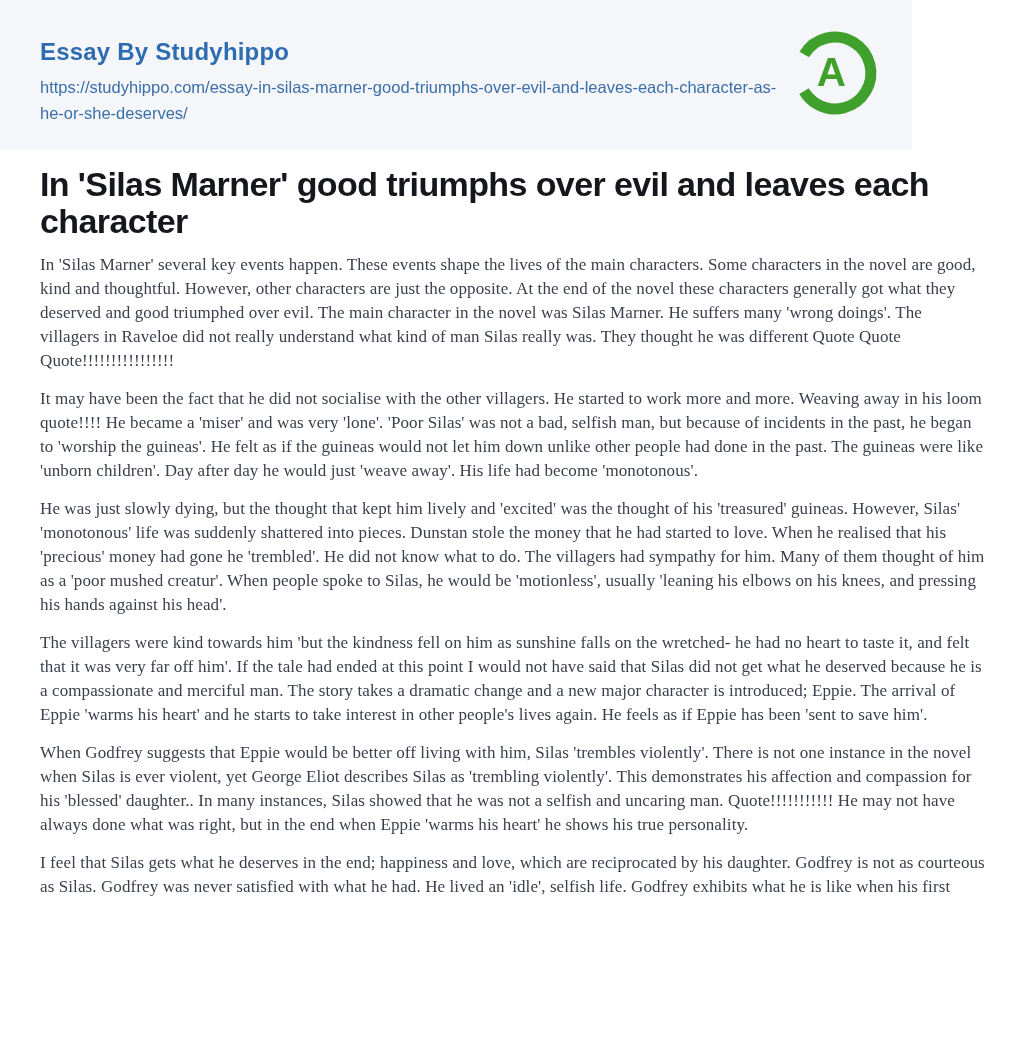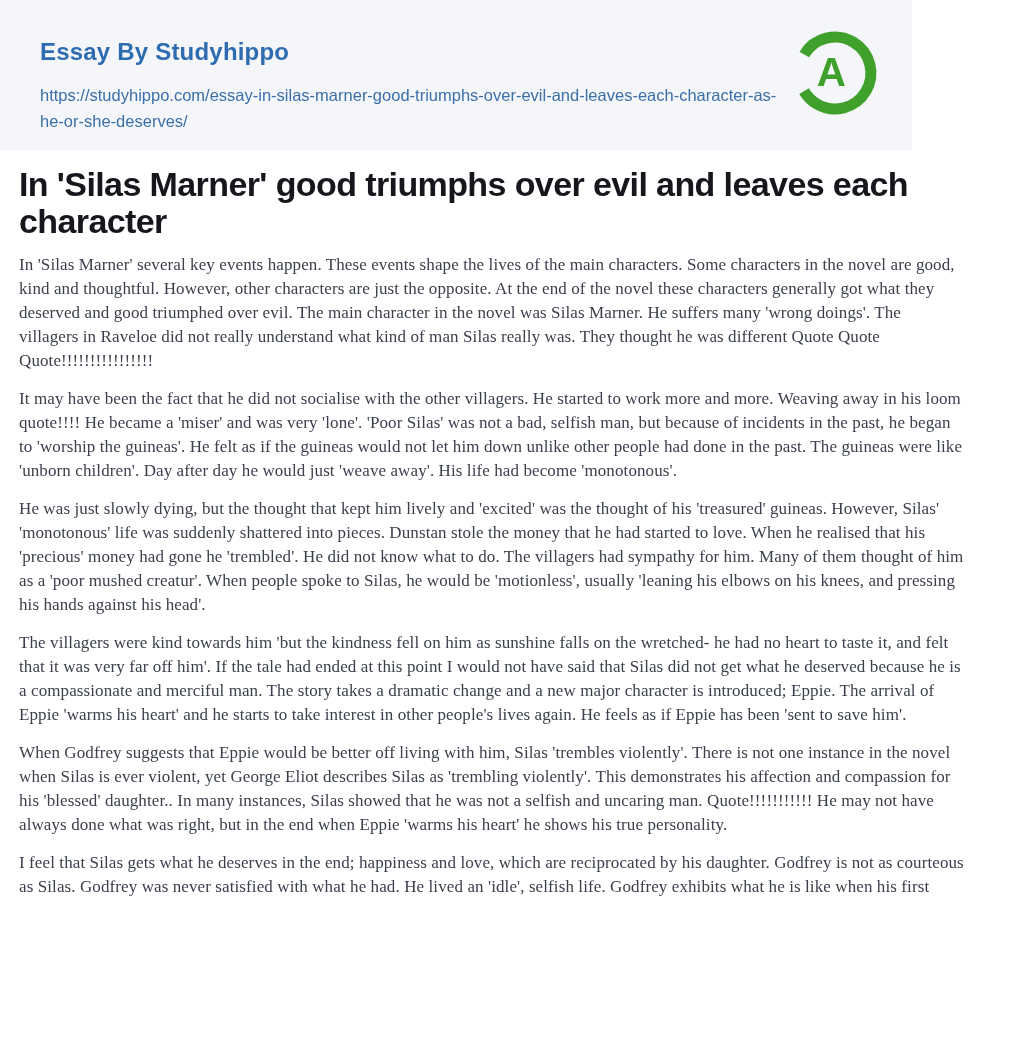--- a/index.html
+++ b/index.html
@@ -28,40 +28,40 @@
   }
   .site-title {
     color: var(--accent-blue);
     font-size: 24px;
     font-weight: 700;
     line-height: 28px;
     letter-spacing: 0.2px;
   }
   .essay-url {
     display: block;
-    margin-top: 16px;
+    margin-top: 8px;
     max-width: 740px;
     color: var(--url-blue);
     font-size: 16.5px;
     line-height: 26px;
     text-decoration: none;
     overflow-wrap: break-word;
     word-break: break-word;
   }
   .logo {
     position: absolute;
     top: 27px;
     right: 31px;
     width: 92px;
     height: 92px;
   }
   .logo svg { display: block; width: 100%; height: 100%; }
 
   .content {
-    padding: 16px 40px 0 19px;
+    padding: 16px 40px 0 40px;
   }
   .essay-title {
     max-width: 900px;
     color: var(--heading-text);
     font-size: 34px;
     line-height: 37px;
     font-weight: 800;
     letter-spacing: -0.6px;
     margin-bottom: 13px;
   }

